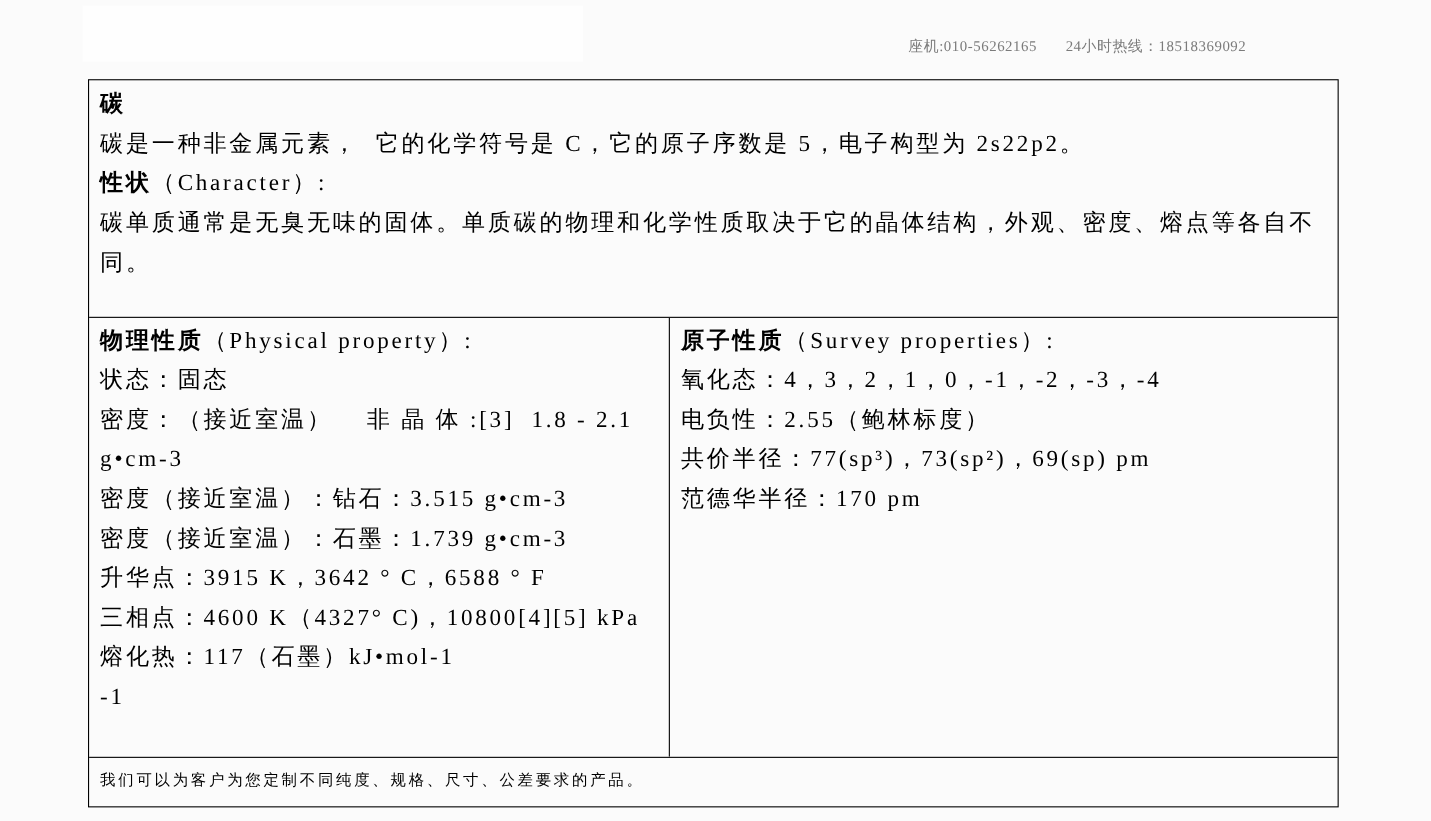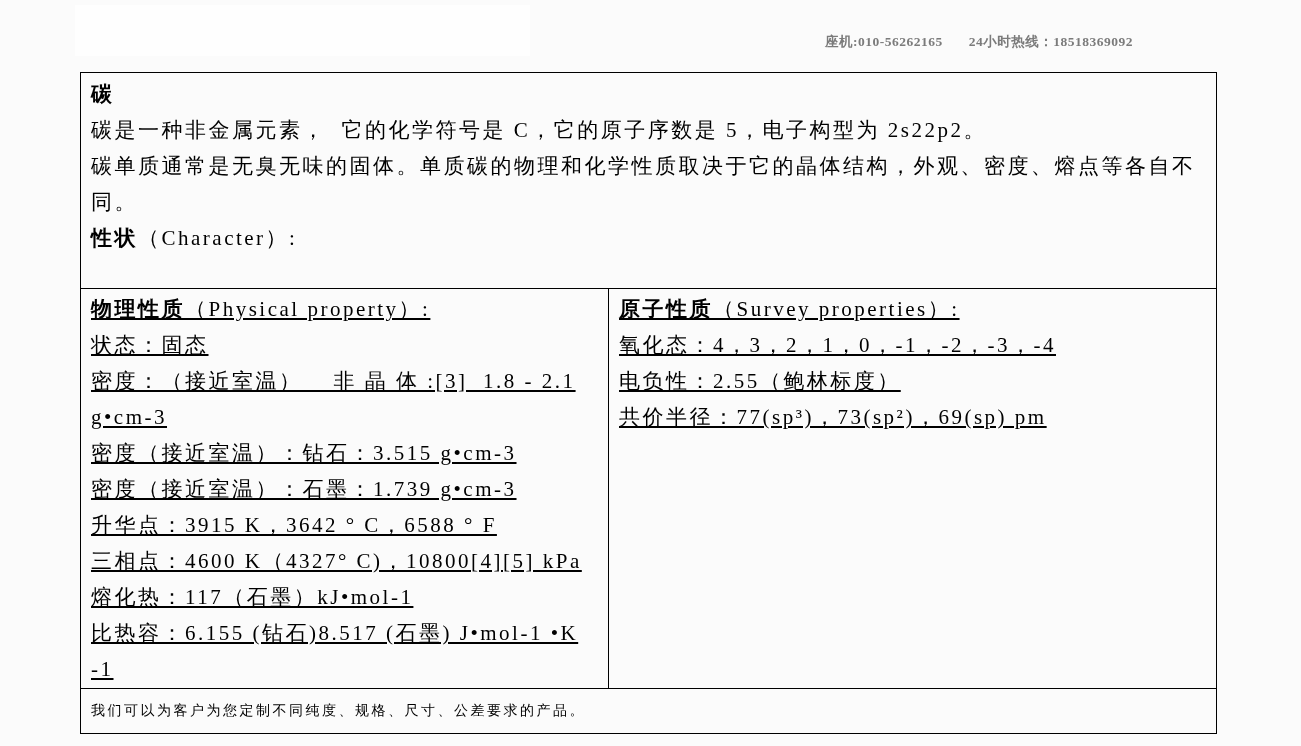--- a/index.html
+++ b/index.html
@@ -16,37 +16,37 @@
     position: absolute;
     left: 75px; top: 5px;
     width: 455px; height: 51px;
     background: #fefefe;
   }
   
   .contact {
     position: absolute;
     top: 33px; right: 168px;
     font-size: 13.5px;
-    font-weight: bold;
+    font-weight: normal;
     color: #7b7b7b;
     letter-spacing: 0.5px;
     white-space: nowrap;
   }
   .contact .gap { display: inline-block; width: 26px; }
   
   .doc-table {
     position: absolute;
     left: 80px; top: 72px;
     width: 1137px;
     border: 1px solid #000;
   }
   .row { width: 100%; overflow: hidden; }
   .row + .row { border-top: 1px solid #000; }
   .row-intro  { height: 215px; padding: 3px 10px 0 10px; }
-  .row-cols   { height: 400px; display: flex; text-decoration: underline; }
+  .row-cols   { height: 400px; display: flex; }
   .row-note   { height: 45px; padding: 0 10px; }
   .cell { overflow: hidden; padding: 2px 10px 0 10px; }
   .cell-left  { width: 527px; }
   .cell-right { flex: 1; border-left: 1px solid #000; }
   .line {
     font-size: 21px;
     line-height: 36px;
     letter-spacing: 2.5px;
     white-space: pre-wrap;
   }
@@ -65,45 +65,45 @@
 
 <div class="contact">
   <span>座机:010-56262165</span><span class="gap"></span><span>24小时热线：18518369092</span>
 </div>
 
 <div class="doc-table">
 
   <div class="row row-intro">
     <div class="line b">碳</div>
     <div class="line">碳是一种非金属元素，  它的化学符号是 C，它的原子序数是 5，电子构型为 2s22p2。</div>
+    <div class="line"><span class="b">性状</span><span>（Character）:</span></div>
     <div class="line">碳单质通常是无臭无味的固体。单质碳的物理和化学性质取决于它的晶体结构，外观、密度、熔点等各自不同。</div>
-    <div class="line"><span class="b">性状</span><span>（Character）:</span></div>
   </div>
 
   <div class="row row-cols">
 
     <div class="cell cell-left">
       <div class="line"><span class="b">物理性质</span><span>（Physical property）:</span></div>
       <div class="line">状态：固态</div>
       <div class="line">密度：（接近室温）    非 晶 体 :[3]  1.8 - 2.1</div>
       <div class="line">g•cm-3</div>
       <div class="line">密度（接近室温）：钻石：3.515 g•cm-3</div>
       <div class="line">密度（接近室温）：石墨：1.739 g•cm-3</div>
       <div class="line">升华点：3915 K，3642 ° C，6588 ° F</div>
       <div class="line">三相点：4600 K（4327° C)，10800[4][5] kPa</div>
       <div class="line">熔化热：117（石墨）kJ•mol-1</div>
-      <div class="line">比热容：6.155 (钻石)8.517 (石墨) J•mol-1 •K</div>
       <div class="line">-1</div>
     </div>
 
     <div class="cell cell-right">
       <div class="line"><span class="b">原子性质</span><span>（Survey properties）:</span></div>
       <div class="line">氧化态：4，3，2，1，0，-1，-2，-3，-4</div>
       <div class="line">电负性：2.55（鲍林标度）</div>
       <div class="line">共价半径：77(sp³)，73(sp²)，69(sp) pm</div>
+      <div class="line">范德华半径：170 pm</div>
     </div>
 
   </div>
 
   <div class="row row-note">
     <div class="note-line">我们可以为客户为您定制不同纯度、规格、尺寸、公差要求的产品。</div>
   </div>
 
 </div>
 

